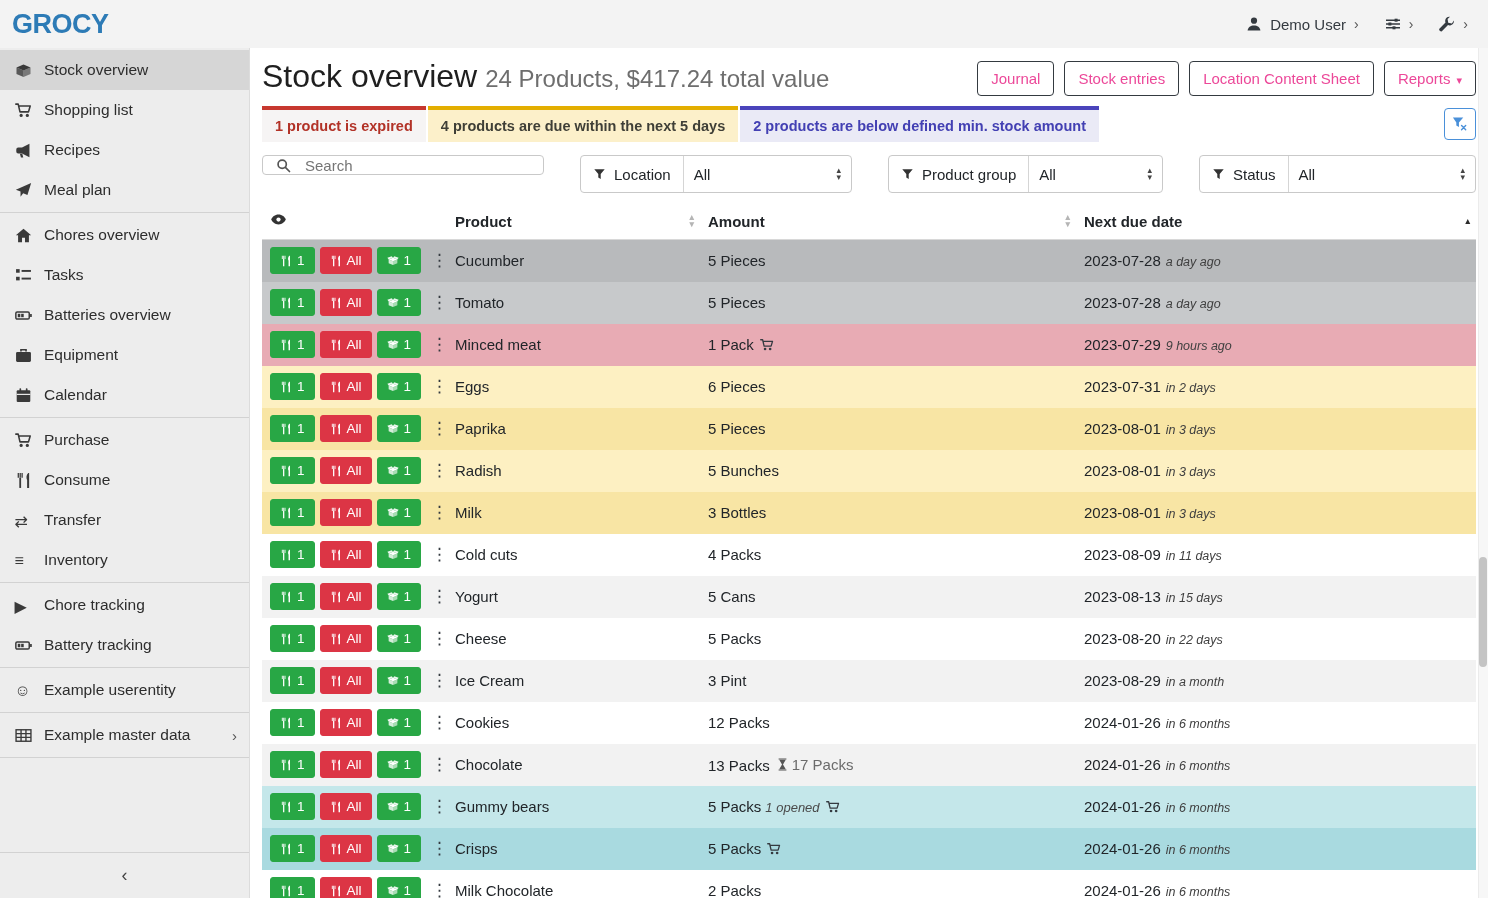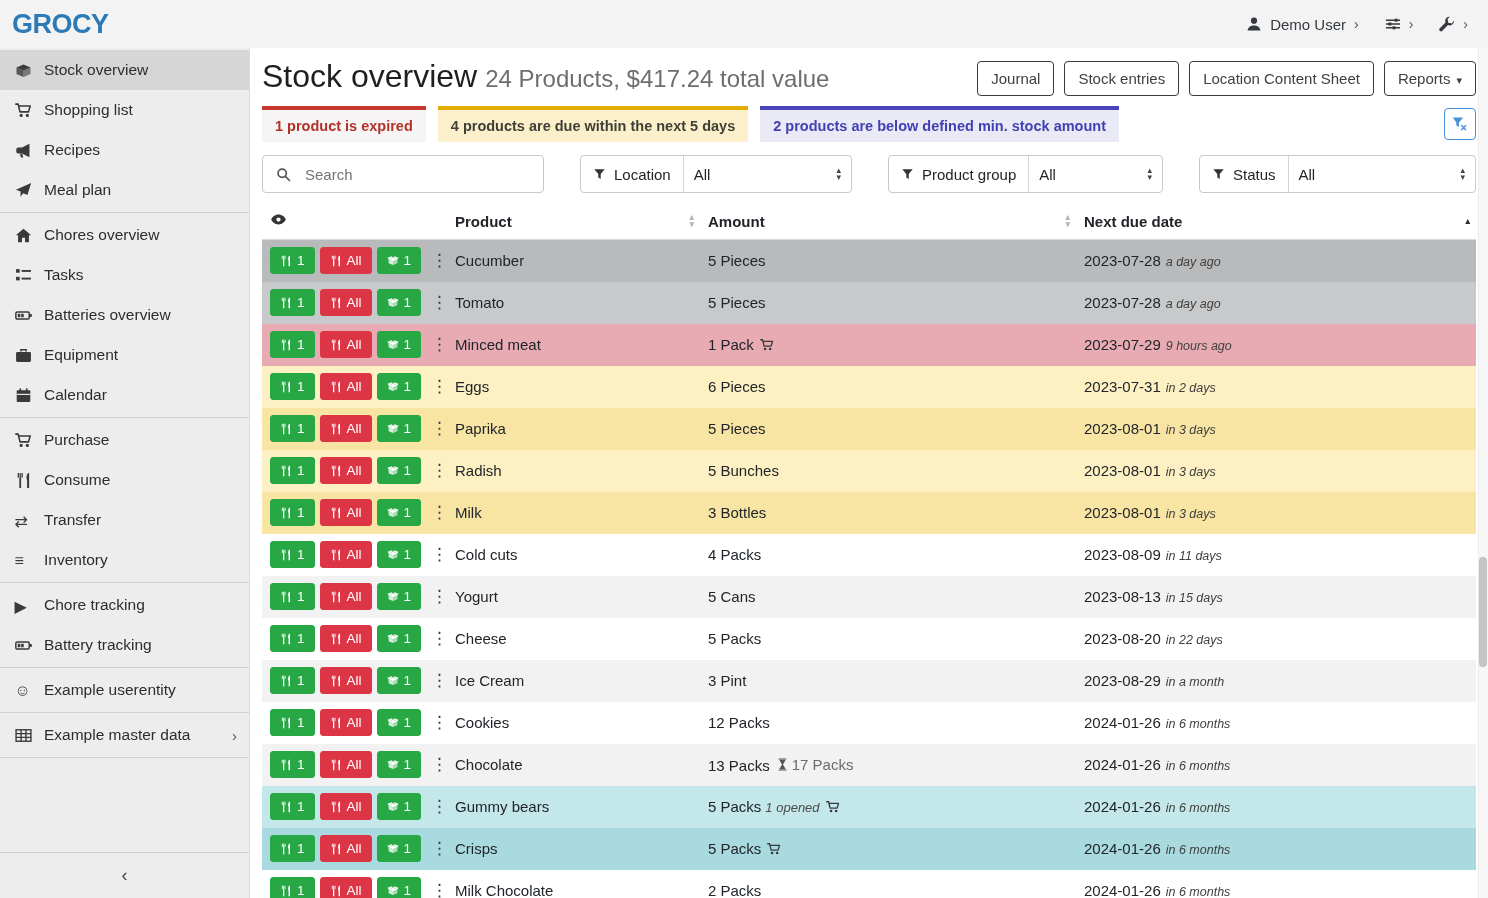--- a/index.html
+++ b/index.html
@@ -24,32 +24,32 @@
   .side-divider { border-top: 1px solid #d2d2d2; margin: 2px 0; }
   .side-chev { margin-left: auto; color: #555; font-size: 15px; }
   .collapse-bar { position: absolute; bottom: 0; left: 0; right: 0; height: 46px; border-top: 1px solid #d2d2d2; display: flex; align-items: center; justify-content: center; color: #444; font-size: 18px; cursor: pointer; }
 
   
   main { grid-row: 2; overflow: hidden; padding: 10px 12px 0; background: #fff; }
   .title-row { display: flex; justify-content: space-between; align-items: flex-start; }
   h1 { font-size: 32px; font-weight: 500; color: #1f1f1f; line-height: 1.15; }
   .subtitle { font-size: 24px; color: #6e6e6e; font-weight: 400; margin-left: 8px; }
   .actions { display: flex; gap: 10px; padding-top: 3px; }
-  .actions button { background: #fff; border: 1px solid #343a40; border-radius: 4px; padding: 8px 13px; font-size: 15px; color: #404040; cursor: pointer; font-family: inherit; white-space: nowrap; }
+  .actions button { background: #fff; border: 1px solid #343a40; border-radius: 4px; padding: 8px 13px; font-size: 15px; color: #ec4899; cursor: pointer; font-family: inherit; white-space: nowrap; }
   .caret { margin-left: 6px; font-size: 11px; }
 
   
   .banners { display: flex; gap: 10px; align-items: stretch; margin: 10px 0 13px; }
   .banner { border-top: 4px solid; padding: 8px 13px; font-size: 14.5px; font-weight: 700; cursor: pointer; white-space: nowrap; display: flex; align-items: center; }
   .filter-clear { margin-left: auto; width: 32px; height: 32px; align-self: center; border: 1px solid #4a90d9; color: #4a90d9; background: #fff; border-radius: 4px; display: flex; align-items: center; justify-content: center; cursor: pointer; }
   .filter-clear svg { width: 15px; height: 15px; }
 
   
   .filter-row { display: flex; justify-content: space-between; margin-bottom: 10px; }
-  .search-group { display: flex; align-items: center; width: 282px; height: 38px; border: 1px solid #c9c9c9; border-radius: 4px; background: #fff; overflow: hidden; }
+  .search-group { display: flex; align-items: center; width: 282px; height: 20px; border: 1px solid #c9c9c9; border-radius: 4px; background: #fff; overflow: hidden; }
   .prepend { width: 40px; display: flex; align-items: center; justify-content: center; color: #555; }
   .prepend svg { width: 15px; height: 15px; }
   .search-input { flex: 1; border: none; outline: none; font-size: 15px; padding: 0 10px 0 2px; color: #212529; background: transparent; font-family: inherit; }
   .search-input::placeholder { color: #757575; }
   .ig { display: flex; height: 38px; border: 1px solid #c9c9c9; border-radius: 4px; background: #fff; overflow: hidden; }
   .ig-label { display: flex; align-items: center; gap: 8px; padding: 0 12px; font-size: 15px; color: #212529; border-right: 1px solid #d5d5d5; white-space: nowrap; }
   .ig-funnel { display: inline-flex; width: 13px; height: 13px; color: #333; }
   .ig-funnel svg { width: 13px; height: 13px; }
   .ig-select { flex: 1; display: flex; align-items: center; justify-content: space-between; padding: 0 10px; font-size: 15px; cursor: pointer; color: #212529; }
   .select-arrows { display: flex; flex-direction: column; font-size: 9px; line-height: 7px; color: #444; }
@@ -300,21 +300,21 @@
       </h1>
       <div class="actions">
         <button>Journal</button>
         <button>Stock entries</button>
         <button>Location Content Sheet</button>
         <button><span>Reports</span><span class="caret">▾</span></button>
       </div>
     </div>
 
     <div class="banners">
-      <span id="banners-list" style="display:flex;gap:12px">
+      <span id="banners-list" style="display:flex;gap:2px">
           <div class="banner" style="border-top-color: rgb(199, 56, 47); background: rgb(246, 244, 244); color: rgb(178, 50, 39);">
             <span>1 product is expired</span>
           </div>
           <div class="banner" style="border-top-color: rgb(227, 174, 0); background: rgb(252, 240, 202); color: rgb(63, 63, 55);">
             <span>4 products are due within the next 5 days</span>
           </div>
           <div class="banner" style="border-top-color: rgb(74, 68, 187); background: rgb(234, 234, 246); color: rgb(67, 64, 179);">
             <span>2 products are below defined min. stock amount</span>
           </div>
         </span>

